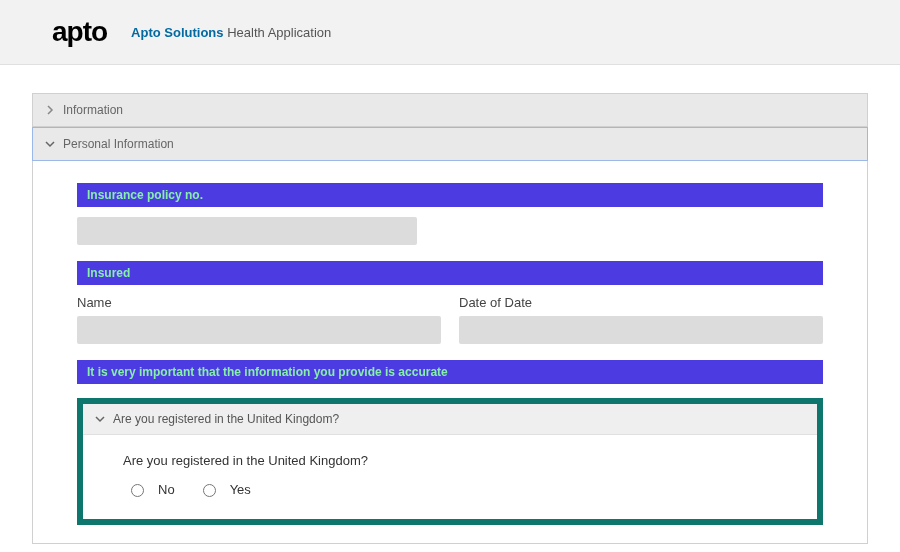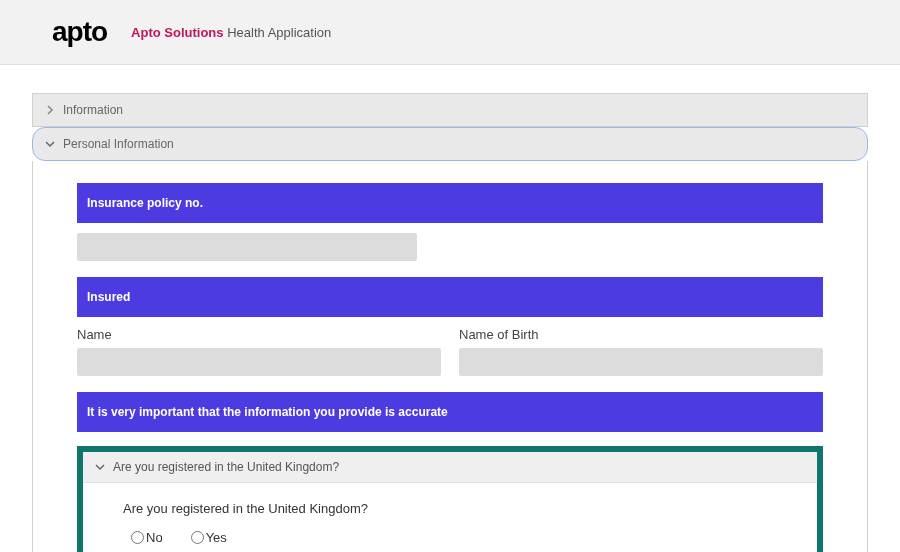--- a/index.html
+++ b/index.html
@@ -18,31 +18,31 @@
       gap: 24px;
     }
     .logo {
       font-weight: 900;
       font-size: 28px;
       letter-spacing: -1px;
       color: #000;
       text-align: right;
     }
     .header-title { font-size: 13px; color: #555; }
-    .header-title strong { color: #be185d; }
+    .header-title strong { color: #0369a1; }
 
     .container {
       width: 836px;
       margin: 28px auto 0;
     }
     .accordion-item {
       border: 1px solid #d0d0d0;
       background: #e9e9e9;
     }
-    .accordion-item + .accordion-item { border-top: none; border-radius: 13px; }
+    .accordion-item + .accordion-item { border-top: none; }
     .accordion-item.expanded {
       border: 1px solid #9bb9e8;
       background: #e9e9e9;
     }
     .accordion-header {
       padding: 9px 12px;
       display: flex;
       align-items: center;
       gap: 8px;
       font-size: 12px;
@@ -57,24 +57,24 @@
     }
     .chevron {
       display: inline-block;
       width: 10px; height: 10px;
       position: relative;
     }
     .chevron svg { display: block; }
 
     .band {
       background: #4b3be0;
-      color: #ffffff;
+      color: #86efac;
       font-weight: bold;
       font-size: 12px;
-      padding: 13px 10px;
+      padding: 5px 10px;
       margin-top: 16px;
     }
     .band:first-child { margin-top: 0; }
 
     .field-row {
       display: flex;
       gap: 18px;
       margin-top: 10px;
       align-items: center;
     }
@@ -121,22 +121,22 @@
       color: #333;
       margin-bottom: 14px;
     }
     .radio-row {
       display: flex;
       gap: 28px;
       padding-left: 8px;
     }
     .radio-opt {
       display: flex;
-      align-items: center;
-      gap: 2px;
+      align-items: flex-end;
+      gap: 14px;
       font-size: 13px;
       color: #333;
     }
     .radio-opt input { accent-color: #555; }
   </style>
 </head>
 <body>
 
 <div class="header">
   <div class="logo">apto</div>
@@ -179,21 +179,21 @@
       </div>
     </div>
 
     <div class="band">Insured</div>
     <div class="field-row">
       <div class="field-col">
         <label class="field-label">Name</label>
         <input class="textfield" type="text" style="">
       </div>
       <div class="field-col">
-        <label class="field-label">Name of Birth</label>
+        <label class="field-label">Date of Date</label>
         <input class="textfield" type="text" style="">
       </div>
     </div>
 
     <div class="band">It is very important that the information you provide is accurate</div>
 
     <div class="inner-accordion">
 
       <div class="inner-item">
         <div class="inner-header">

